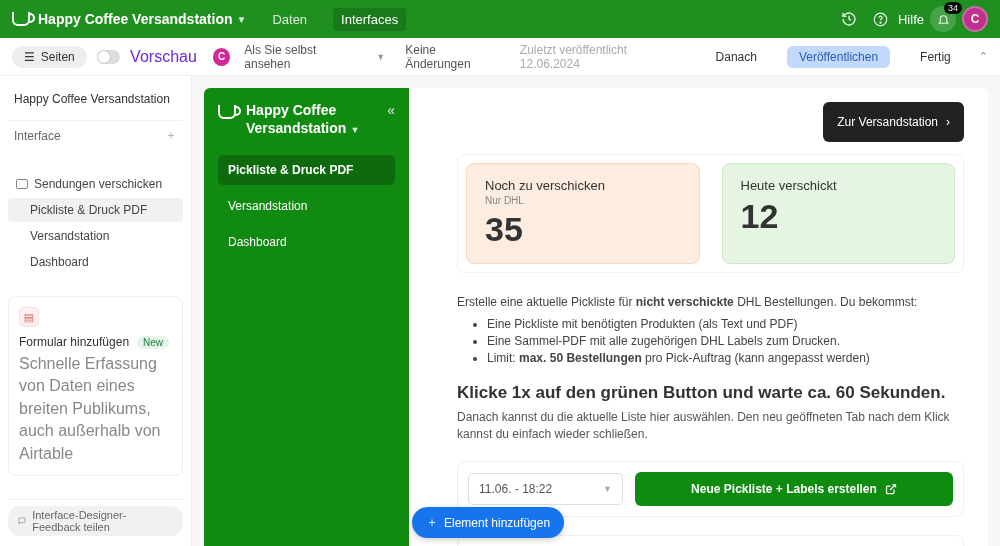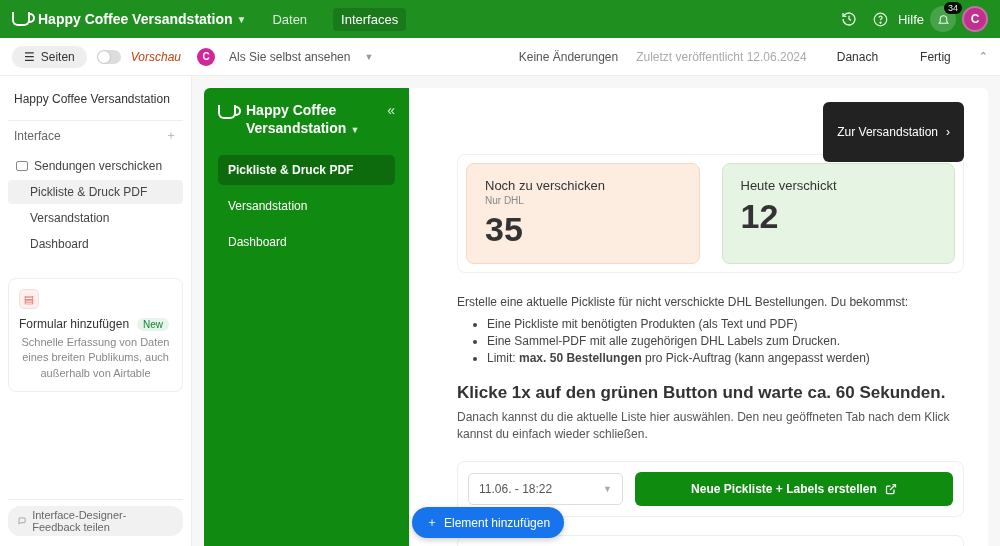--- a/index.html
+++ b/index.html
@@ -19,21 +19,21 @@
 .topbar .help { font-size: 13px; margin-left: 4px; }
 .topbar .bell { width: 26px; height: 26px; border-radius: 50%; background: rgba(255,255,255,.2); display: flex; align-items: center; justify-content: center; position: relative; }
 .topbar .badge { position: absolute; top: -4px; right: -6px; background: #000; color: #fff; font-size: 9px; padding: 1px 4px; border-radius: 8px; }
 .topbar .avatar { width: 26px; height: 26px; border-radius: 50%; background: #d2279b; display: flex; align-items: center; justify-content: center; font-weight: 600; font-size: 12px; border: 2px solid rgba(255,255,255,.3); }
 
 
 .toolbar { background: #fff; height: 38px; border-bottom: 1px solid #eee; display: flex; align-items: center; padding: 0 12px; gap: 10px; }
 .toolbar .pages-btn { background: #eee; border-radius: 14px; padding: 4px 12px; font-size: 12px; display: flex; align-items: center; gap: 6px; cursor: pointer; }
 .toolbar .toggle { width: 24px; height: 14px; border-radius: 8px; background: #ddd; position: relative; }
 .toolbar .toggle::after { content: ""; position: absolute; width: 12px; height: 12px; background: #fff; border-radius: 50%; top: 1px; left: 1px; box-shadow: 0 0 2px rgba(0,0,0,.3); }
-.toolbar .preview-label { font-size: 12px; color: #c2410c; font-style: italic; }
+.toolbar .preview-label { font-size: 16px; color: #6d28d9; }
 .toolbar .mini-avatar { width: 18px; height: 18px; border-radius: 50%; background: #d2279b; color: #fff; font-size: 10px; display: flex; align-items: center; justify-content: center; font-weight: 600; margin-left: 6px; }
 .toolbar .as-self { font-size: 12px; color: #555; margin-left: 4px; }
 .toolbar .sm-caret { font-size: 9px; color: #999; margin-left: 4px; }
 .toolbar .spacer { flex: 1; }
 .toolbar .info { font-size: 12px; color: #555; }
 .toolbar .muted { color: #aaa; margin-left: 8px; }
 .toolbar .tbtn { padding: 4px 12px; border-radius: 6px; font-size: 12px; cursor: pointer; margin-left: 8px; }
 .toolbar .share { color: #333; }
 .toolbar .publish { background: #c3d9fb; color: #2a5db0; font-weight: 500; }
 .toolbar .done { color: #333; font-weight: 500; }
@@ -41,59 +41,59 @@
 
 
 .main { display: flex; height: calc(546px - 76px); }
 
 
 .leftbar { width: 192px; background: #fff; border-right: 1px solid #eee; padding: 10px 8px; font-size: 12px; color: #333; display: flex; flex-direction: column; }
 .leftbar .crumb { padding: 6px 6px 10px; font-weight: 500; }
 .leftbar .sec-head { display: flex; justify-content: space-between; align-items: center; padding: 6px; color: #666; border-top: 1px solid #eee; margin-top: 4px; }
 .leftbar .plus { color: #aaa; cursor: pointer; }
 .leftbar .item { padding: 5px 6px 5px 24px; border-radius: 4px; cursor: pointer; position: relative; color: #444; margin-top: 2px; }
-.leftbar .item.top { padding-left: 8px; display: flex; align-items: center; gap: 6px; margin-top: 4px; }
+.leftbar .item.top { padding-left: 8px; display: flex; align-items: center; gap: 6px; margin-top: 22px; }
 .leftbar .item.sub { padding-left: 22px; }
 .leftbar .item.active { background: #f1f1f1; }
 .leftbar .boxico { width: 12px; height: 10px; border: 1.5px solid #888; border-radius: 2px; }
 .leftbar .promo { margin-top: 22px; border: 1px solid #eee; border-radius: 8px; padding: 10px; }
 .leftbar .promo .form-ico { width: 20px; height: 20px; border-radius: 5px; background: #fff0ef; border: 1px solid #f4dcd9; display: flex; align-items: center; justify-content: center; color: #d96b5e; font-size: 11px; }
 .leftbar .promo .row { display: flex; align-items: center; gap: 8px; margin: 8px 0 4px; }
 .leftbar .promo .ptitle { font-weight: 500; font-size: 12px; }
 .leftbar .promo .new { background: #e6f4ea; color: #188038; font-size: 10px; padding: 1px 6px; border-radius: 8px; }
-.leftbar .promo .pdesc { color: #888; font-size: 11px; line-height: 1.4; text-align: center; }
+.leftbar .promo .pdesc { color: #888; font-size: 16px; line-height: 1.4; }
 .leftbar .bottom { margin-top: auto; border-top: 1px solid #eee; padding-top: 6px; }
 .leftbar .feedback { background: #f1f1f1; border-radius: 12px; padding: 3px 10px; font-size: 11px; color: #666; display: inline-flex; align-items: center; gap: 6px; cursor: pointer; }
 
 
 .stage { flex: 1; display: flex; position: relative; padding: 12px 12px 0 12px; gap: 0; }
 .greenpanel { width: 205px; background: #118a11; border-radius: 6px 0 0 0; padding: 14px 14px; color: #fff; font-size: 13px; }
 .greenpanel .hdr { display: flex; align-items: flex-start; gap: 10px; }
 .greenpanel .gpcup { width: 18px; height: 14px; border: 2px solid #fff; border-radius: 0 0 6px 6px; border-top: none; margin-top: 3px; position: relative; flex-shrink: 0; }
 .greenpanel .gpcup::after { content: ""; position: absolute; right: -7px; top: 1px; width: 5px; height: 6px; border: 2px solid #fff; border-left: none; border-radius: 0 6px 6px 0; }
 .greenpanel .gptitle { font-weight: 600; font-size: 14px; line-height: 1.25; }
 .greenpanel .gcaret { font-size: 9px; margin-left: 4px; opacity: .85; }
 .greenpanel .gcollapse { margin-left: auto; font-size: 14px; opacity: .85; cursor: pointer; }
 .greenpanel .gitem { padding: 8px 10px; border-radius: 5px; margin-top: 6px; cursor: pointer; font-size: 12px; }
 .greenpanel .gitem.active { background: rgba(0,0,0,.22); font-weight: 600; }
 .greenpanel .gitems { margin-top: 18px; }
 
 
 .content { flex: 1; background: #fff; border-radius: 0 6px 0 0; padding: 14px 24px 0 48px; overflow: hidden; position: relative; }
 .content .topright { position: absolute; right: 24px; top: 14px; }
-.content .blackbtn { background: #222; color: #fff; padding: 23px 14px; border-radius: 6px; font-size: 12px; font-weight: 500; display: flex; align-items: center; gap: 8px; cursor: pointer; }
+.content .blackbtn { background: #222; color: #fff; padding: 13px 14px; border-radius: 6px; font-size: 12px; font-weight: 500; display: flex; align-items: center; gap: 8px; cursor: pointer; }
 .content .cards { display: flex; gap: 22px; margin-top: 52px; border: 1px solid #f0f0f0; border-radius: 8px; padding: 8px; }
 .content .card { flex: 1; border-radius: 8px; padding: 14px 18px; }
 .content .card.orange { background: #fdece0; border: 1px solid #f8d8c1; }
 .content .card.green { background: #e6f4e3; border: 1px solid #cce8c4; }
 .content .card .clabel { font-size: 13px; font-weight: 500; }
 .content .card .csub { font-size: 10px; color: #888; margin-top: 2px; }
 .content .card .cnum { font-size: 34px; font-weight: 700; margin-top: 4px; }
 .content .desc { margin-top: 20px; font-size: 12px; color: #444; line-height: 1.5; }
-.content .desc b { font-weight: 400; }
+.content .desc b { font-weight: 700; }
 .content ul { margin: 6px 0 0 30px; font-size: 12px; color: #444; }
 .content ul li { margin-bottom: 3px; }
 .content .h2 { font-size: 17px; font-weight: 700; margin-top: 18px; }
 .content .sub { font-size: 12px; color: #555; margin-top: 6px; line-height: 1.4; }
 .content .actionrow { margin-top: 18px; border: 1px solid #eee; border-radius: 8px; padding: 10px; display: flex; gap: 12px; align-items: center; }
 .content .select { border: 1px solid #ddd; border-radius: 5px; padding: 8px 10px; font-size: 12px; color: #555; width: 155px; background: #fff; display: flex; justify-content: space-between; align-items: center; cursor: pointer; }
 .content .greenbtn { flex: 1; background: #0f8b0f; color: #fff; border-radius: 6px; padding: 10px 28px; font-size: 12px; font-weight: 600; text-align: center; display: flex; align-items: center; justify-content: center; gap: 8px; cursor: pointer; }
 .content .extlink { font-size: 12px; }
 .content .bottomrow { margin-top: 18px; border: 1px solid #eee; border-radius: 8px 8px 0 0; padding: 10px 16px 0; display: flex; justify-content: space-between; }
 .content .pltitle { font-weight: 700; font-size: 15px; }
@@ -149,20 +149,21 @@
   <span class="pages-btn">☰ <span>Seiten</span></span>
   <span class="toggle"></span>
   <span class="preview-label">Vorschau</span>
   <span class="mini-avatar">C</span>
   <span class="as-self">Als Sie selbst ansehen</span>
   <span class="sm-caret">▼</span>
   <span class="spacer"></span>
   <span class="info">Keine Änderungen</span>
   <span class="info muted">Zuletzt veröffentlicht 12.06.2024</span>
   <span class="tbtn share">Danach</span>
+  <span class="tbtn publish">Veröffentlichen</span>
   <span class="tbtn done">Fertig</span>
   <span class="collapse">⌃</span>
 </div>
 
 <div class="main">
 
   <div class="leftbar">
     <div class="crumb">Happy Coffee Versandstation</div>
     <div class="sec-head">
       <span>Interface</span>

